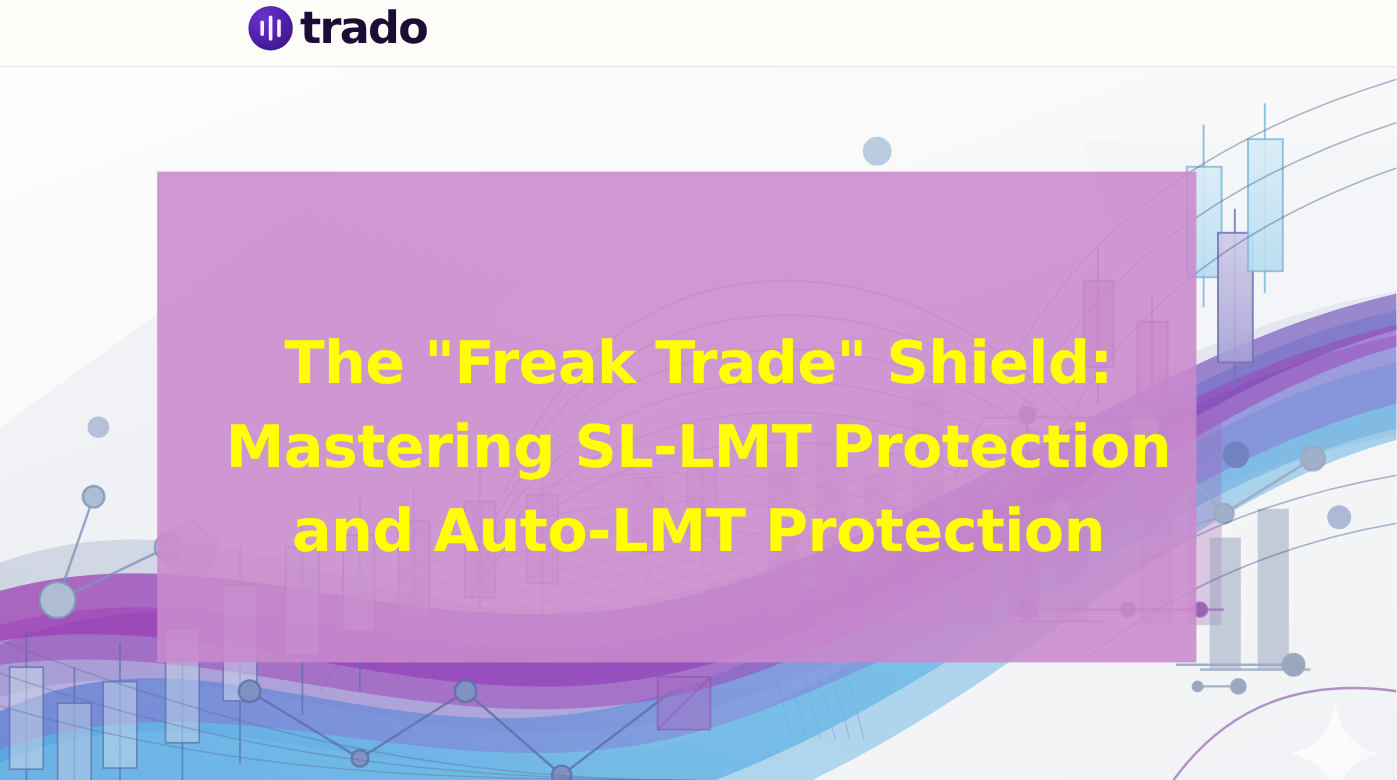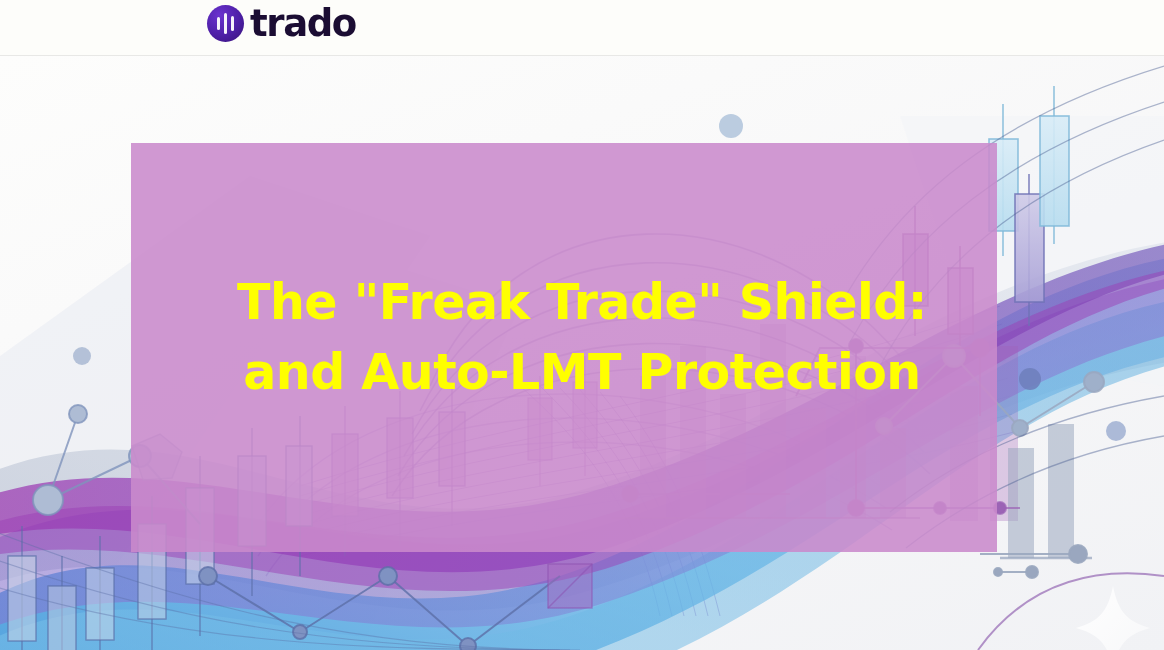--- a/index.html
+++ b/index.html
@@ -371,16 +371,17 @@
       <path d="M1164 520 C1080 508 1020 536 978 594" fill="none" stroke="#7a3fa0" stroke-opacity=".55" stroke-width="2"></path>
 
       <path d="M1113 530 C1118 556 1128 566 1150 572 C1128 578 1118 588 1113 612 C1108 588 1098 578 1076 572 C1098 566 1108 556 1113 530 Z" fill="url(#gSparkle)"></path>
     </svg>
   </div>
 
   <div class="pink-box"></div>
 
   <div class="title">
     <span class="tl">The "Freak Trade" Shield:</span>
+    <span class="tl">Mastering SL-LMT Protection</span>
     <span class="tl">and Auto-LMT Protection</span>
   </div>
 
 </div>
 
 </body></html>

